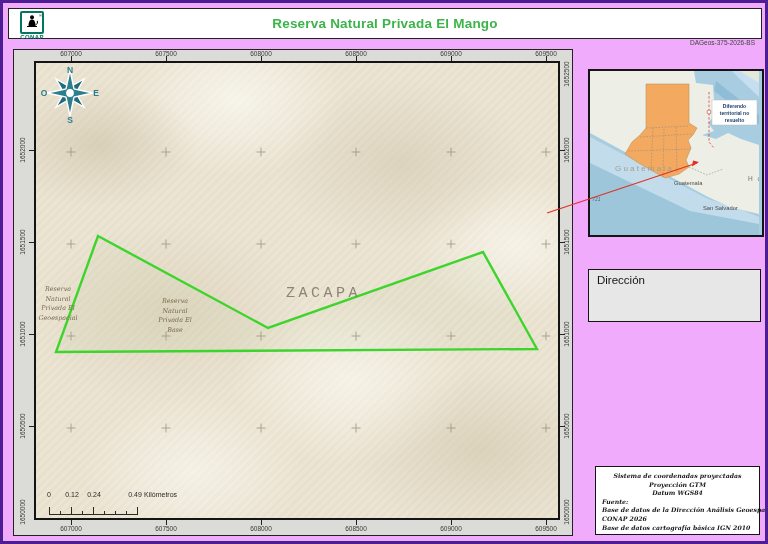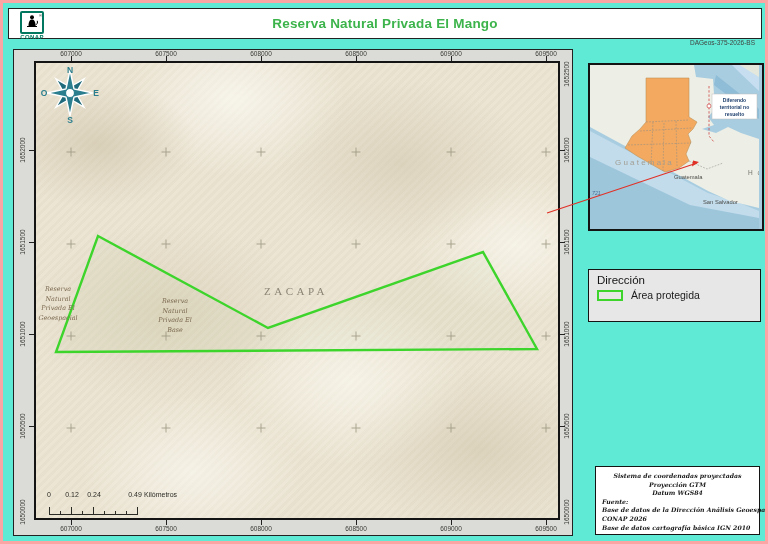--- a/index.html
+++ b/index.html
@@ -1,16 +1,16 @@
 <!DOCTYPE html>
 <html><head>
 <meta charset="utf-8">
 <style>
   html,body{margin:0;padding:0;background:#888;}
-  .page{position:relative;width:768px;height:544px;background:#5eead4;border:3px solid #fca5a5;box-sizing:border-box;
+  .page{position:relative;width:768px;height:544px;background:#f0abfc;border:3px solid #4c1d95;box-sizing:border-box;
         font-family:"Liberation Sans",sans-serif;overflow:hidden;}
   .abs{position:absolute;}
   
   .header{left:5px;top:5px;width:752px;height:29px;border:1px solid #222;background:#fff;
           display:flex;align-items:center;justify-content:center;}
   .title{color:#3cb44b;font-size:13.5px;font-weight:700;letter-spacing:.2px;}
   .logo{left:12px;top:8px;width:34px;height:30px;text-align:center;}
   .logo-box{position:relative;width:20px;height:19px;margin:0 auto;border:2px solid #00775e;border-radius:2px;background:#fff;}
   .logo-r{position:absolute;top:0px;right:0px;font-size:4px;color:#000;}
   .logo-text{font-size:6px;font-weight:700;color:#00775e;letter-spacing:.4px;}
@@ -29,28 +29,28 @@
        radial-gradient(190px 120px at 85% 85%, rgba(205,194,167,.5), transparent 70%),
        radial-gradient(160px 110px at 30% 90%, rgba(255,255,250,.5), transparent 70%),
        repeating-linear-gradient(135deg, rgba(170,158,130,.05) 0 3px, rgba(255,255,255,.05) 3px 6px);}
   .glabel{position:absolute;font-size:6.5px;color:#3a3a36;transform:translateX(-50%);white-space:nowrap;}
   .vlabel{position:absolute;font-size:6.5px;color:#3a3a36;transform:translate(-50%,-50%) rotate(-90deg);white-space:nowrap;}
   .tick{position:absolute;background:#222;}
   .cross{position:absolute;width:9px;height:9px;transform:translate(-50%,-50%);opacity:.8;}
   .cross:before,.cross:after{content:"";position:absolute;background:#98937f;}
   .cross:before{left:0;top:4px;width:9px;height:1px;}
   .cross:after{left:4px;top:0;width:1px;height:9px;}
-  .dept-label{font-family:Liberation Serif, serif;font-size:11px;letter-spacing:3.5px;color:#8b8577;text-align:center;width:130px;}
+  .dept-label{font-family:Liberation Mono, monospace;font-size:15px;letter-spacing:3.5px;color:#8b8577;text-align:right;width:130px;}
   .res-label{font-family:"DejaVu Serif",serif;font-style:italic;font-size:6.4px;color:#7b6950;text-align:center;line-height:9.6px;}
   .sb-num{position:absolute;font-size:7px;color:#2b2b26;transform:translateX(-50%);}
   .sb-unit{position:absolute;font-size:7px;color:#2b2b26;}
   .sb-base{position:absolute;height:1px;background:#2b2b26;}
   .sb-tick{position:absolute;width:1px;background:#2b2b26;}
   
-  .inset{left:585px;top:60px;width:176px;height:168px;border:2px solid #141414;box-sizing:border-box;background:#a8cde0;}
+  .inset{left:585px;top:66px;width:176px;height:168px;border:2px solid #141414;box-sizing:border-box;background:#a8cde0;}
   .legend{left:585px;top:266px;width:173px;height:53px;border:1.5px solid #141414;box-sizing:border-box;background:#e7e7e7;padding:4px 8px;}
   .legend-title{font-size:11.5px;color:#141414;margin-bottom:3px;}
   .legend-row{display:flex;align-items:center;margin-top:2px;}
   .sw{width:26px;height:11px;box-sizing:border-box;margin-right:8px;}
   .sw-gray{border:1px solid #999;}
   .sw-green{border:2px solid #3dd42c;}
   .legend-label{font-size:10.5px;color:#1b1b1b;}
   .credits{left:592px;top:463px;width:165px;height:69px;border:1.5px solid #141414;box-sizing:border-box;background:#fff;
            padding:5px 6px;font-family:"DejaVu Serif",serif;font-style:italic;font-weight:700;font-size:6.2px;color:#1a1a1a;line-height:8.6px;}
   .cred-center{text-align:center;white-space:nowrap;}
@@ -238,24 +238,20 @@
       <text x="25" y="100" font-size="8" letter-spacing="2.2" fill="#a19e92">Guatemala</text>
       <text x="84" y="114" font-size="5.8" fill="#4c4c48">Guatemala</text>
       <text x="113" y="139" font-size="5.8" fill="#4c4c48">San Salvador</text>
       <text x="158" y="110" font-size="6.5" letter-spacing="1.5" fill="#73736c">H o</text>
       <text x="2" y="130" font-size="5.2" font-style="italic" fill="#4a6f96">721</text>
     </svg>
   </div>
 
   <div class="abs legend">
     <div class="legend-title">Dirección</div>
-    <div class="legend-row">
-      <div class="sw sw-green"></div>
-      <span class="legend-label">Área protegida</span>
-    </div>
   </div>
 
   <div class="abs credits">
     <div class="cred-center">Sistema de coordenadas proyectadas</div>
     <div class="cred-center">Proyección GTM</div>
     <div class="cred-center">Datum WGS84</div>
     <div class="cred-left">Fuente:</div>
     <div class="cred-left">Base de datos de la Dirección Análisis Geoespacial</div>
     <div class="cred-left">CONAP 2026</div>
     <div class="cred-left">Base de datos cartografía básica IGN 2010</div>

